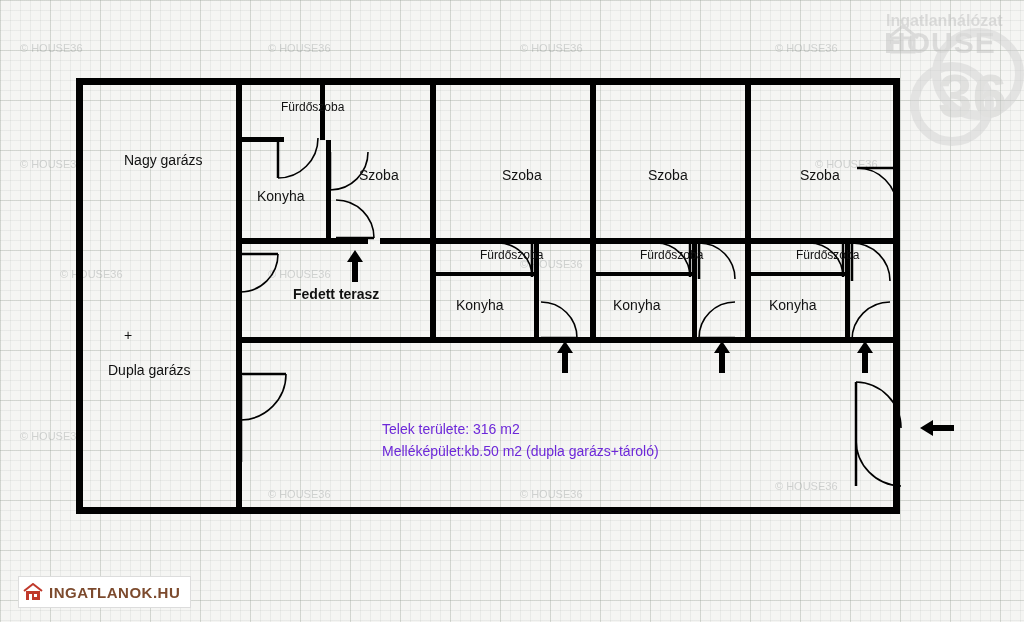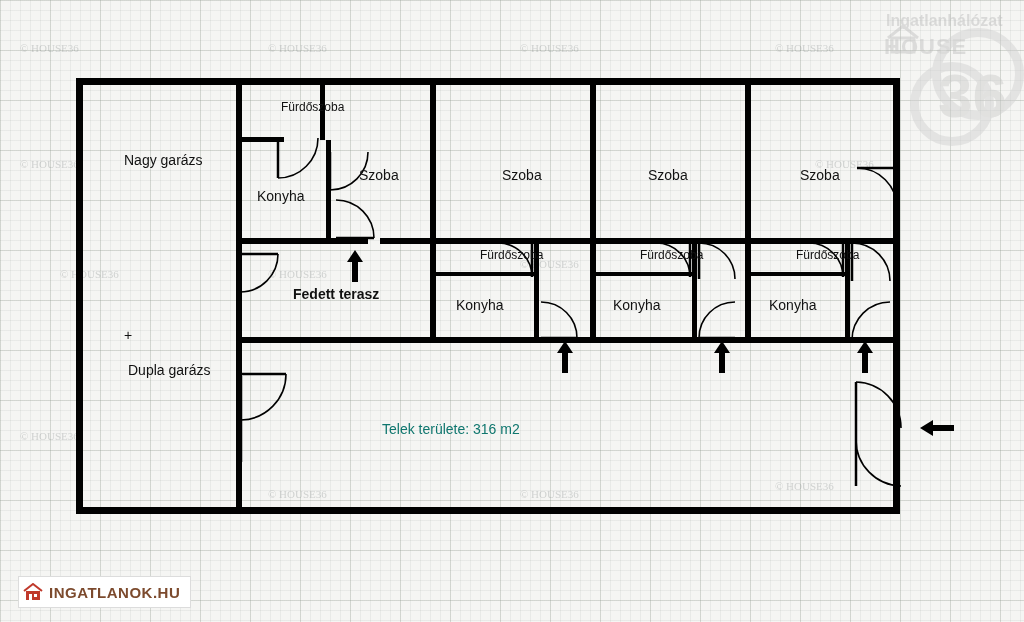--- a/index.html
+++ b/index.html
@@ -18,39 +18,39 @@
       linear-gradient(to right, rgba(150,160,150,0.13) 1px, transparent 1px),
       linear-gradient(to bottom, rgba(150,160,150,0.13) 1px, transparent 1px),
       linear-gradient(to right, rgba(150,160,150,0.28) 1px, transparent 1px),
       linear-gradient(to bottom, rgba(150,160,150,0.28) 1px, transparent 1px);
     background-size: 10px 10px, 10px 10px, 50px 50px, 50px 50px;
   }
   .wm{
     position:absolute;
     color:rgba(120,125,125,0.30);
     font-size:11px;
-    font-family:Liberation Serif, serif;
+    font-family:Liberation Sans, sans-serif;
     white-space:nowrap;
     pointer-events:none;
   }
   
   #plan{position:absolute;left:0;top:0;width:1024px;height:622px;}
   .wall{position:absolute;background:#000;}
   .room-label{
     position:absolute;
     font-size:14px;color:#111;
     white-space:nowrap;
     font-family:"Liberation Sans", sans-serif;
   }
   .small-label{font-size:12px;margin-left:31px;}
   .door{position:absolute;}
   .arrow{position:absolute;}
   .info{
     position:absolute;
-    font-size:14px;color:#0f766e;
+    font-size:14px;color:#6d28d9;
     line-height:22px;
     white-space:nowrap;
   }
   
   #house-logo{
     position:absolute;right:14px;top:10px;width:130px;height:128px;
     opacity:.45;pointer-events:none;
   }
   #house-logo .ring{
     position:absolute;border:9px solid #cfcfcf;border-radius:50%;
@@ -201,46 +201,47 @@
   <svg class="arrow" style="left:856px;top:341px;" width="18" height="32" viewBox="0 0 18 32">
     <path d="M9,0 L17,12 L12,12 L12,32 L6,32 L6,12 L1,12 Z" fill="#000"></path>
   </svg>
   <svg class="arrow" style="left:920px;top:419px;" width="34" height="18" viewBox="0 0 34 18">
     <path d="M0,9 L13,1 L13,6 L34,6 L34,12 L13,12 L13,17 Z" fill="#000"></path>
   </svg>
 
   <div id="room-labels">
       <div class="room-label" style="left: 124px; top: 152px;">Nagy garázs</div>
       <div class="room-label" style="left: 124px; top: 327px;">+</div>
-      <div class="room-label" style="left: 128px; top: 362px;">Dupla garázs</div>
+      <div class="room-label" style="left: 108px; top: 362px;">Dupla garázs</div>
       <div class="room-label small-label" style="left: 250px; top: 100px;">Fürdőszoba</div>
       <div class="room-label" style="left: 257px; top: 188px;">Konyha</div>
       <div class="room-label" style="left: 359px; top: 167px;">Szoba</div>
       <div class="room-label" style="left: 293px; top: 286px; font-weight: bold;">Fedett terasz</div>
       <div class="room-label" style="left: 502px; top: 167px;">Szoba</div>
       <div class="room-label small-label" style="left: 449px; top: 248px;">Fürdőszoba</div>
       <div class="room-label" style="left: 456px; top: 297px;">Konyha</div>
       <div class="room-label" style="left: 648px; top: 167px;">Szoba</div>
       <div class="room-label small-label" style="left: 609px; top: 248px;">Fürdőszoba</div>
       <div class="room-label" style="left: 613px; top: 297px;">Konyha</div>
       <div class="room-label" style="left: 800px; top: 167px;">Szoba</div>
       <div class="room-label small-label" style="left: 765px; top: 248px;">Fürdőszoba</div>
       <div class="room-label" style="left: 769px; top: 297px;">Konyha</div>
     </div>
 
   <div class="info" id="info-block" style="left: 382px; top: 418px;">
       <div>Telek területe: 316 m2</div>
+      <div>Melléképület:kb.50 m2 (dupla garázs+tároló)</div>
     </div>
 </div>
 
 <div id="house-logo">
   <div class="ring" style="left:52px;top:18px;width:74px;height:74px;"></div>
   <div class="ring" style="left:30px;top:52px;width:66px;height:66px;"></div>
   <div class="txt" style="left:6px;top:2px;font-size:16px;color:#b9b9b9;">Ingatlanhálózat</div>
-  <div class="txt" style="left:4px;top:16px;font-size:22px;letter-spacing:1px;margin-top:8px;">HOUSE</div>
+  <div class="txt" style="left:4px;top:16px;font-size:30px;letter-spacing:1px;">HOUSE</div>
   <div class="txt" style="left:58px;top:50px;font-size:62px;color:#c9c9c9;">36</div>
   <svg style="position:absolute;left:6px;top:14px;" width="34" height="30" viewBox="0 0 34 30">
     <path d="M2,14 L17,2 L32,14" stroke="#bdbdbd" stroke-width="3" fill="none"></path>
     <rect x="6" y="14" width="22" height="14" stroke="#bdbdbd" stroke-width="3" fill="none"></rect>
   </svg>
 </div>
 
 <div id="ingatlanok">
   <span class="mark">
     <svg width="20" height="18" viewBox="0 0 20 18">

